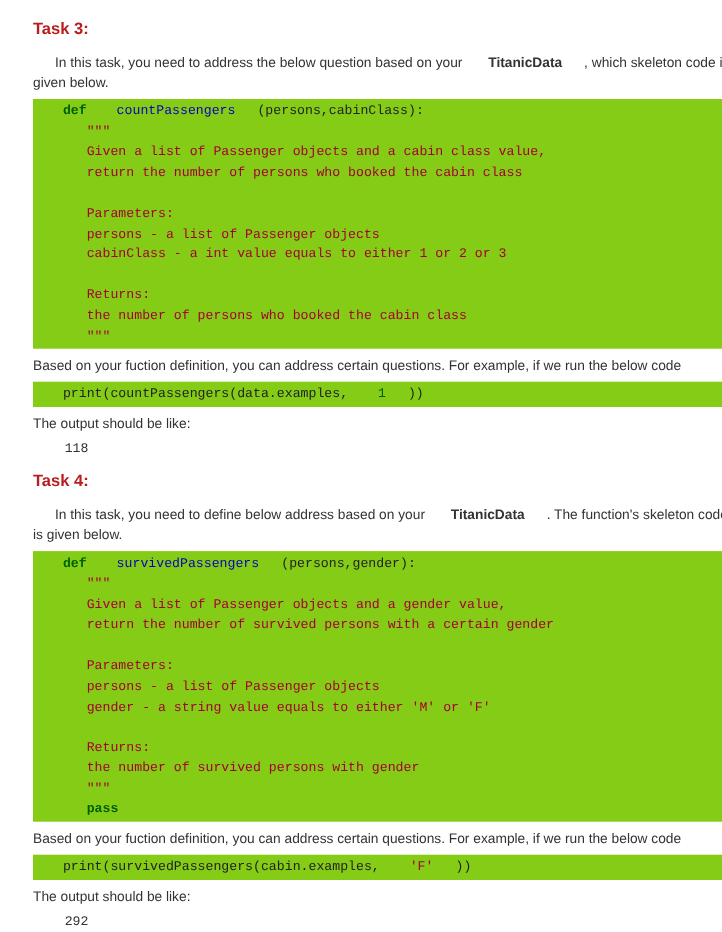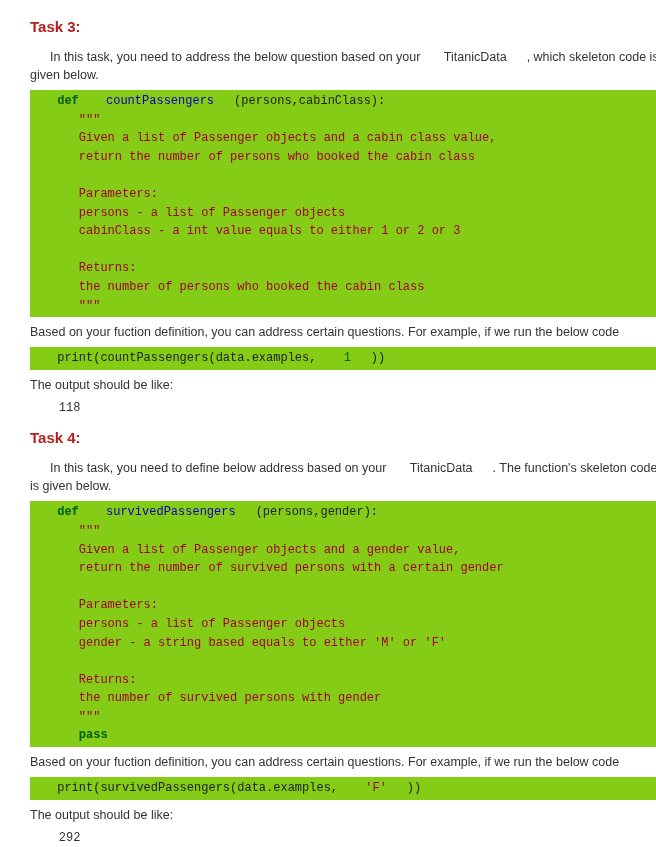--- a/index.html
+++ b/index.html
@@ -16,21 +16,21 @@
   h3.task {
     font-size: 15px;
     font-weight: 700;
     margin: 8px 0 10px 0;
     color: #b91c1c;
   }
   p.body {
     margin: 6px 0;
     color: #333;
   }
-  .bold { font-weight: 400; }
+  .bold { font-weight: 700; }
   pre.code {
     font-family: "Consolas", "Menlo", "Courier New", monospace;
     font-size: 12px;
     line-height: 1.55;
     background: #84cc16;
     margin: 6px 0 6px 0;
     padding: 2px 0;
     white-space: pre;
     color: #333;
   }
@@ -85,26 +85,26 @@
   <span>In this task, you need to define below address based on your </span><span class="bold">TitanicData</span><span>. The function's skeleton code is given below.</span>
 </p>
 
 <pre class="code"> <span class="kw">def</span> <span class="fn">survivedPassengers</span><span class="pn">(persons,gender):</span>
 <span class="doc">    """</span>
 <span class="doc">    Given a list of Passenger objects and a gender value,</span>
 <span class="doc">    return the number of survived persons with a certain gender</span>
 <span class="doc"></span>
 <span class="doc">    Parameters:</span>
 <span class="doc">    persons - a list of Passenger objects</span>
-<span class="doc">    gender - a string based equals to either 'M' or 'F'</span>
+<span class="doc">    gender - a string value equals to either 'M' or 'F'</span>
 <span class="doc"></span>
 <span class="doc">    Returns:</span>
 <span class="doc">    the number of survived persons with gender</span>
 <span class="doc">    """</span>
 <span class="pass">    pass</span></pre>
 
 <p class="body">Based on your fuction definition, you can address certain questions. For example, if we run the below code</p>
 
-<pre class="code"><span class="pn"> print(survivedPassengers(data.examples, </span><span class="str">'F'</span><span class="pn">))</span></pre>
+<pre class="code"><span class="pn"> print(survivedPassengers(cabin.examples, </span><span class="str">'F'</span><span class="pn">))</span></pre>
 
 <p class="body">The output should be like:</p>
 
 <pre class="output">    292</pre>
 
 </body></html>

